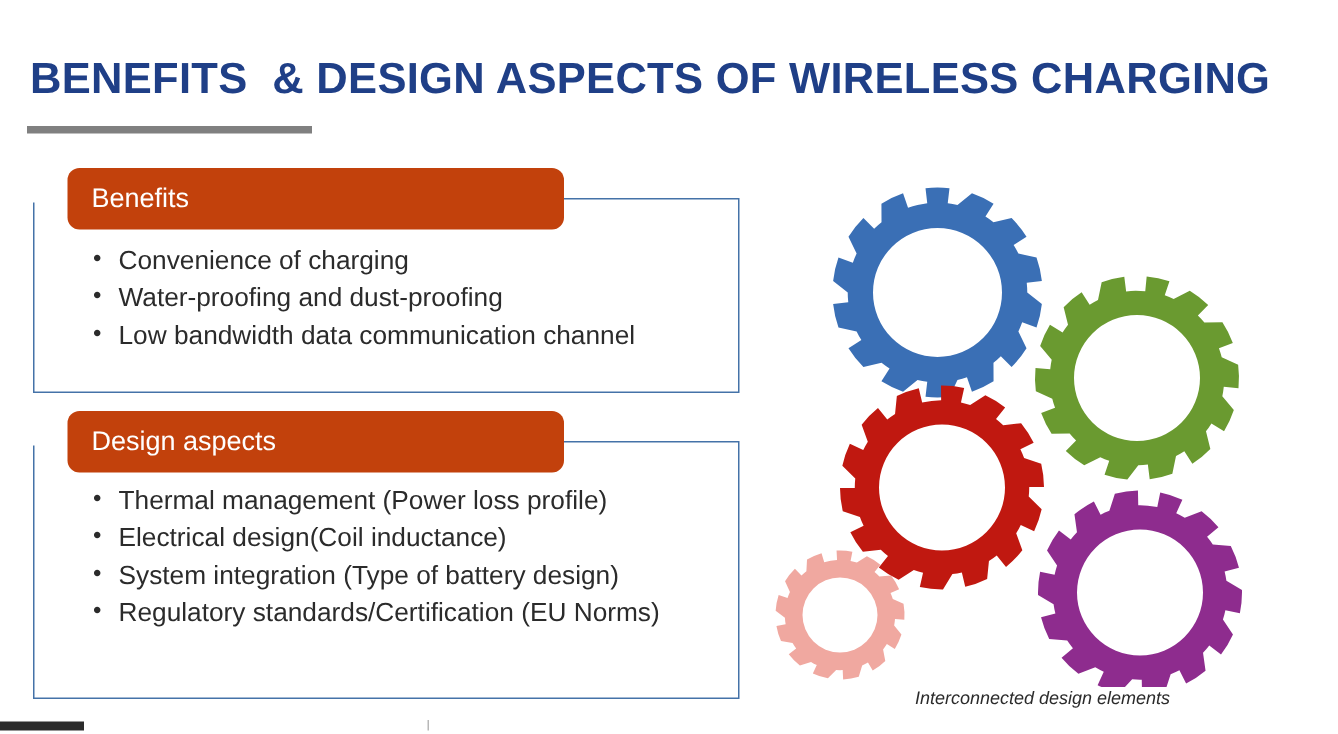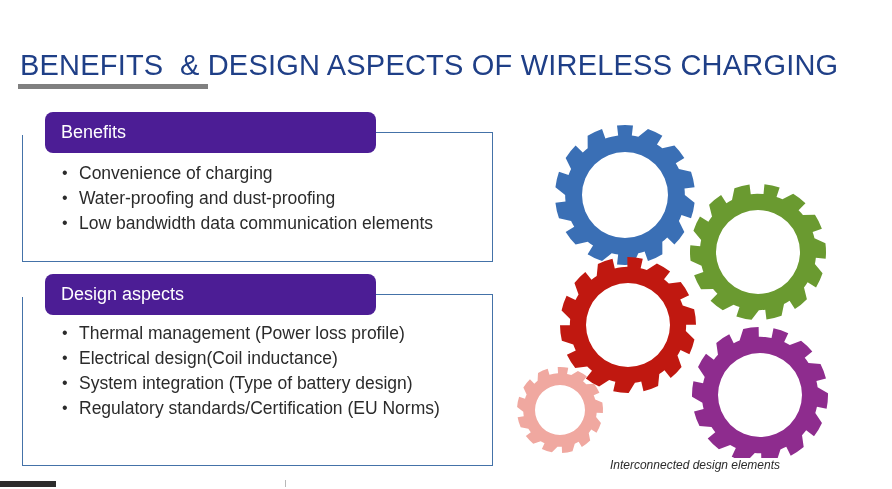--- a/index.html
+++ b/index.html
@@ -15,23 +15,23 @@
     width: 892px;
     height: 489px;
     background: #ffffff;
     overflow: hidden;
   }
 
   
   #slide-title {
     position: absolute;
     left: 20px;
-    top: 48px;
+    top: 36px;
     font-size: 29px;
-    font-weight: normal;
+    font-weight: bold;
     letter-spacing: 0.2px;
     color: #1f3f87;
     white-space: pre;
     line-height: 34px;
   }
   #title-rule {
     position: absolute;
     left: 18px;
     top: 84px;
     width: 190px;
@@ -65,21 +65,21 @@
     background: #ffffff;
   }
   #mask-benefits { top: 129px; }
   #mask-design   { top: 291px; }
 
   .box-header {
     position: absolute;
     left: 45px;
     width: 331px;
     height: 41px;
-    background: #4c1d95;
+    background: #c2410c;
     border-radius: 8px;
     color: #ffffff;
     font-size: 18px;
     line-height: 41px;
     padding-left: 16px;
     box-sizing: border-box;
     white-space: nowrap;
   }
   #header-benefits { top: 112px; }
   #header-design   { top: 274px; }
@@ -156,21 +156,21 @@
 
   <div id="slide-title">BENEFITS  &amp; DESIGN ASPECTS OF WIRELESS CHARGING</div>
   <div id="title-rule"></div>
 
   <div class="content-box" id="box-benefits"></div>
   <div class="border-mask" id="mask-benefits"></div>
   <div class="box-header" id="header-benefits">Benefits</div>
   <ul class="bullet-list" id="list-benefits">
     <li>Convenience of charging</li>
     <li>Water-proofing and dust-proofing</li>
-    <li>Low bandwidth data communication elements</li>
+    <li>Low bandwidth data communication channel</li>
   </ul>
 
   <div class="content-box" id="box-design"></div>
   <div class="border-mask" id="mask-design"></div>
   <div class="box-header" id="header-design">Design aspects</div>
   <ul class="bullet-list" id="list-design">
     <li>Thermal management (Power loss profile)</li>
     <li>Electrical design(Coil inductance)</li>
     <li>System integration (Type of battery design)</li>
     <li>Regulatory standards/Certification (EU Norms)</li>

